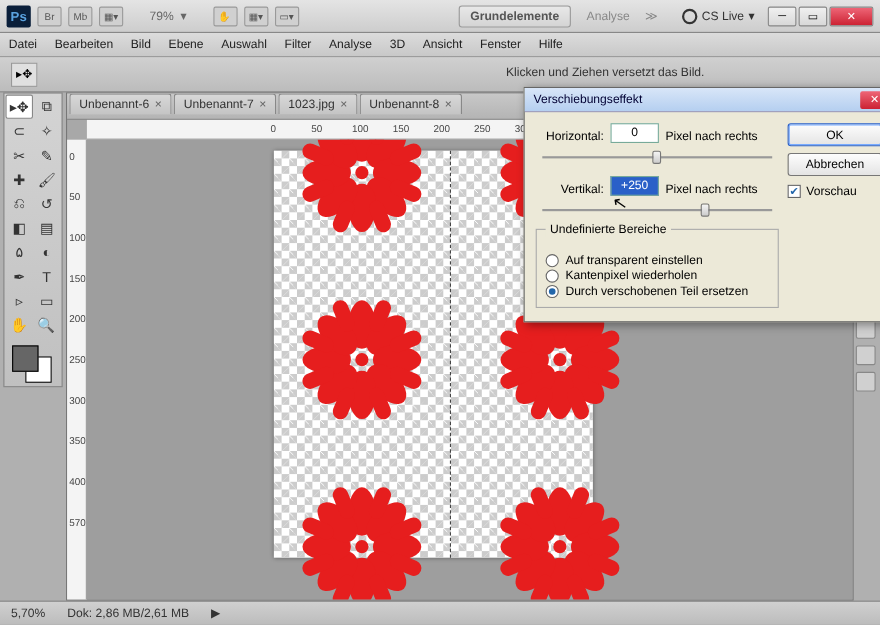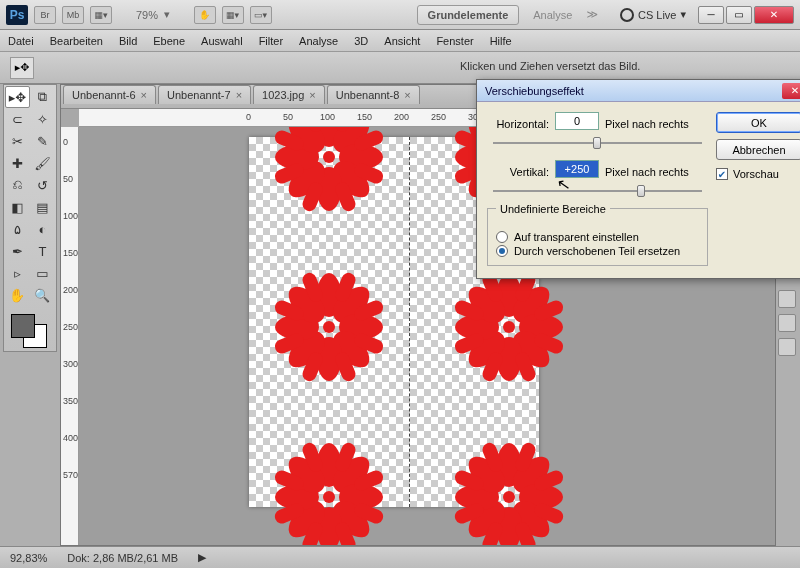--- a/index.html
+++ b/index.html
@@ -305,21 +305,21 @@
   </div>
 </div>
 
 <div class="right-dock">
   <div class="dock-ico"></div>
   <div class="dock-ico"></div>
   <div class="dock-ico"></div>
 </div>
 
 <div class="statusbar">
-  <span>92,83%</span>
+  <span>5,70%</span>
   <span>Dok: 2,86 MB/2,61 MB</span>
   <span>▶</span>
 </div>
 
 <div class="dialog">
   <div class="dlg-title">
     <span>Verschiebungseffekt</span>
     <div class="dlg-x">✕</div>
   </div>
   <div class="dlg-body">
@@ -342,20 +342,24 @@
           <div class="slider-track"></div>
           <div class="slider-thumb" style="left:68%"></div>
         </div>
       <div class="fieldset">
         <div class="fieldset-title">Undefinierte Bereiche</div>
         <div class="radio-row">
             <div class="radio"></div>
             <span>Auf transparent einstellen</span>
           </div>
         <div class="radio-row">
+            <div class="radio"></div>
+            <span>Kantenpixel wiederholen</span>
+          </div>
+        <div class="radio-row">
             <div class="radio checked"></div>
             <span>Durch verschobenen Teil ersetzen</span>
           </div>
       </div>
     </div>
     <div class="dlg-right">
       <div class="btn primary">OK</div>
       <div class="btn">Abbrechen</div>
       <div class="chk-row">
           <div class="chk">✔</div>

